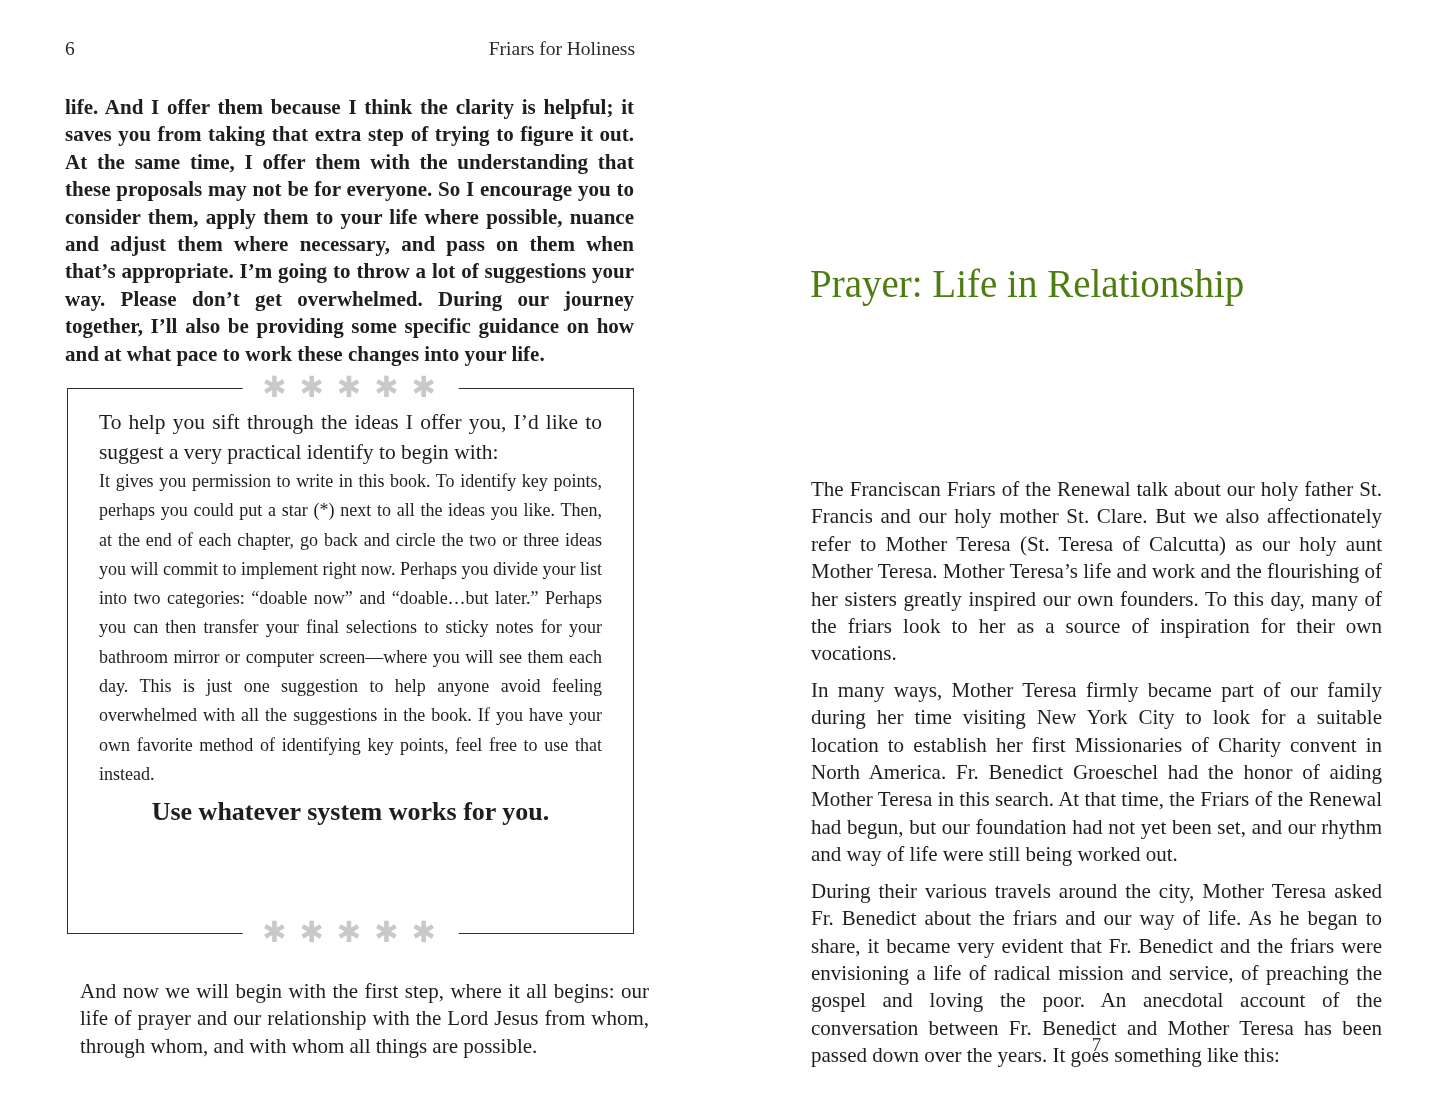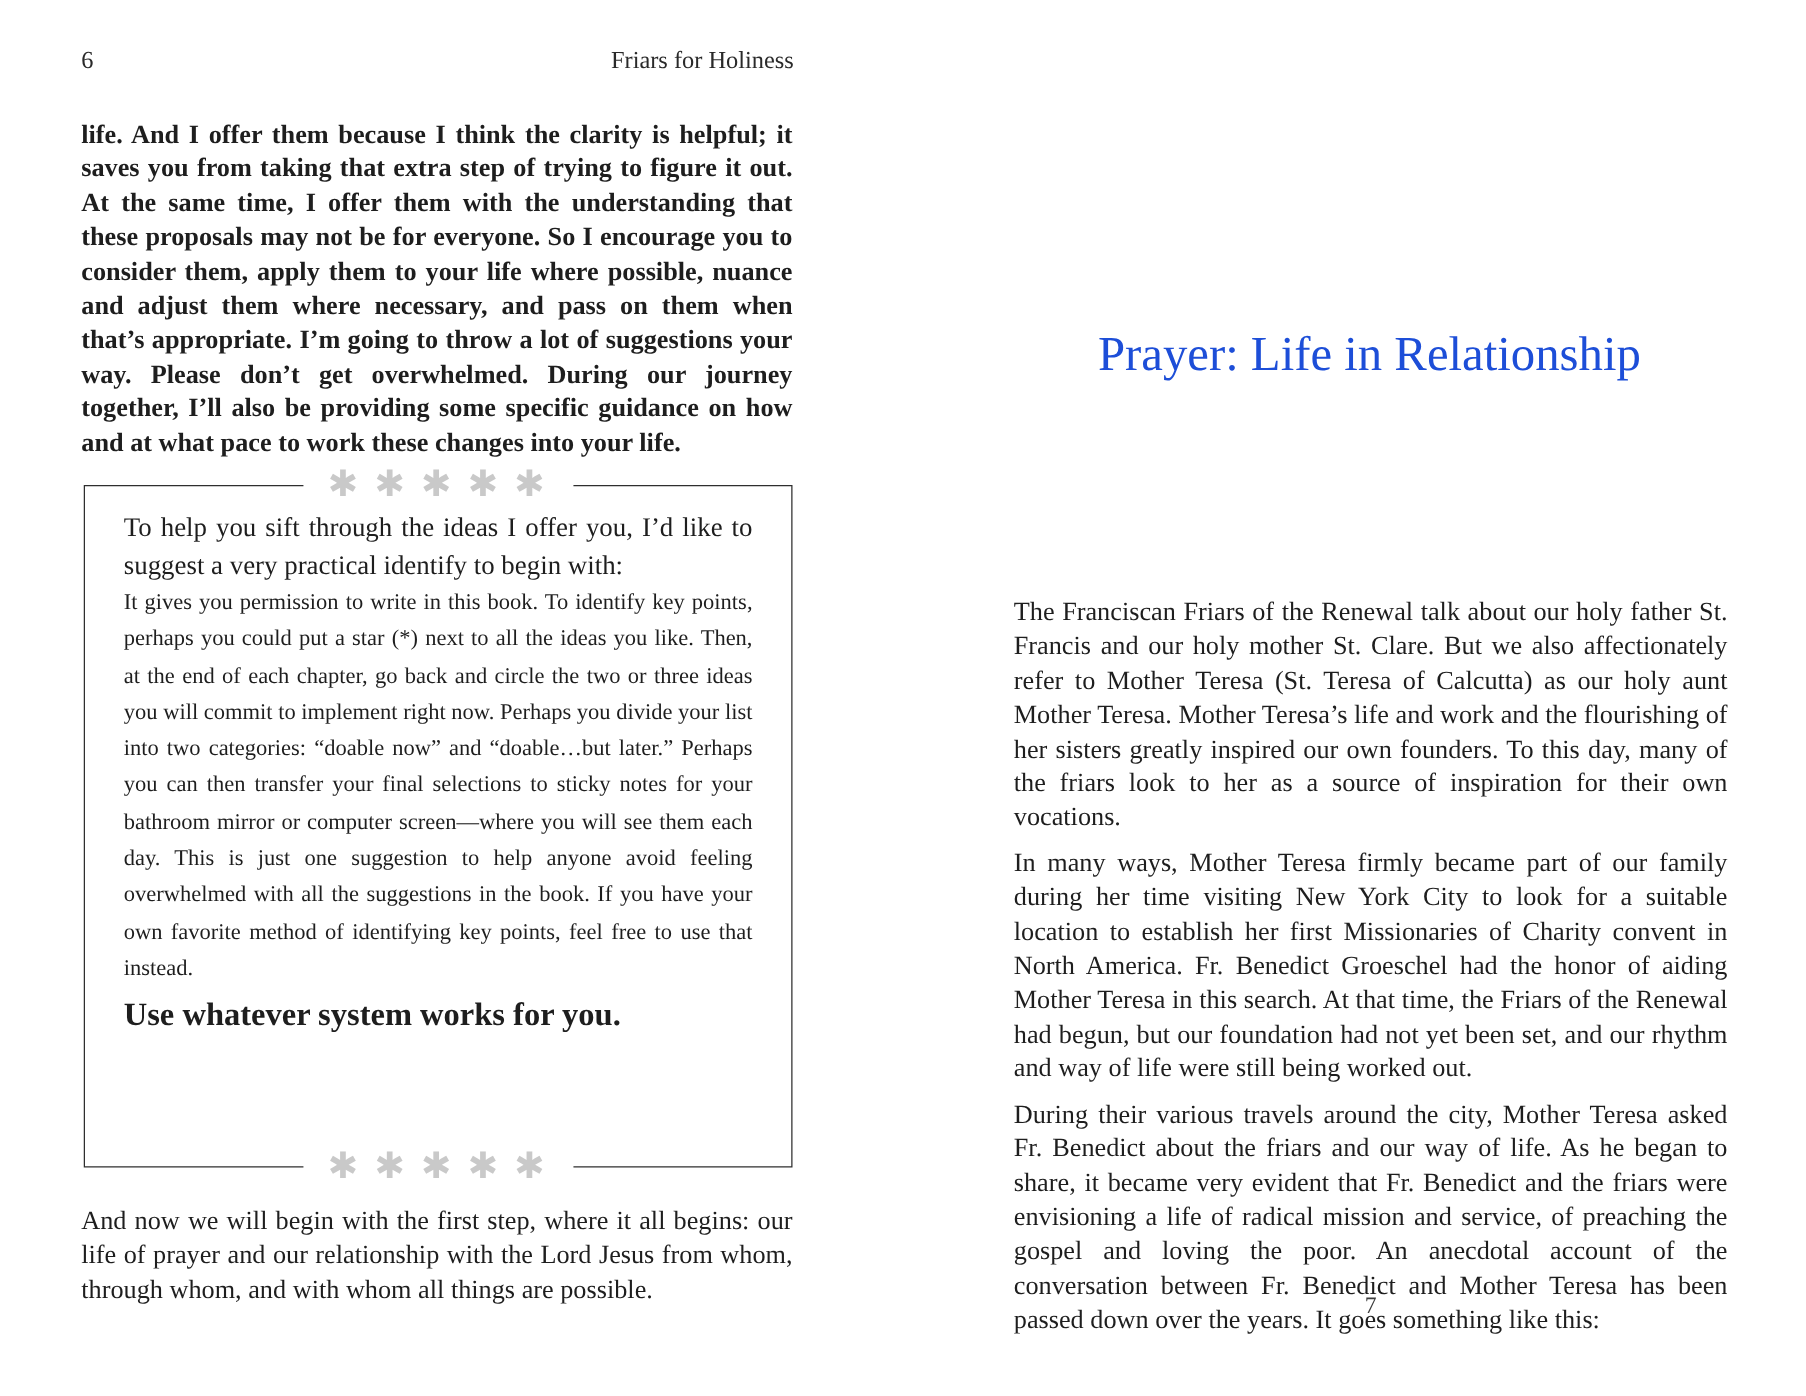--- a/index.html
+++ b/index.html
@@ -51,27 +51,27 @@
   .box-headline {
     font-size: 31px; font-weight: 700;
     text-align: center; margin: 5px 0 3px 0;
   }
   .box-body {
     font-size: 18px; line-height: 29.3px;
     text-align: justify; margin: 0; font-family: Liberation Serif, serif;
   }
   .box-foot {
     font-size: 26px; font-weight: 700;
-    text-align: left; margin: 8px 0 0 0;
+    text-align: center; margin: 8px 0 0 0;
   }
   .lp-para-bottom {
     position: absolute;
     left: 65px; top: 963px; width: 569px;
     font-size: 21px; line-height: 27.4px;
-    text-align: justify; margin: 0;
+    text-align: justify; margin: 15px;
   }
   
   .chapter-label {
     position: absolute;
     left: 810px; top: 180px; width: 571px;
     text-align: center;
   }
   .chapter-label span {
     display: inline-block;
     font-family: "Liberation Sans", sans-serif;
@@ -79,23 +79,23 @@
     font-size: 41px;
     letter-spacing: 10px;
     transform: scaleX(0.5);
     transform-origin: center;
     white-space: nowrap;
     color: #161616;
   }
   .chapter-title {
     position: absolute;
     left: 810px; top: 258px; width: 571px;
-    text-align: center;
+    text-align: left;
     font-size: 39px; line-height: 51px;
-    font-weight: 400; color: #1d4ed8;
+    font-weight: 400; color: #4d7c0f;
   }
   .rp-body {
     position: absolute;
     left: 811px; top: 476px; width: 571px;
   }
   .rp-body p {
     margin: 0 0 9px 0;
     font-size: 21px; line-height: 27.4px;
     text-align: justify;
   }

